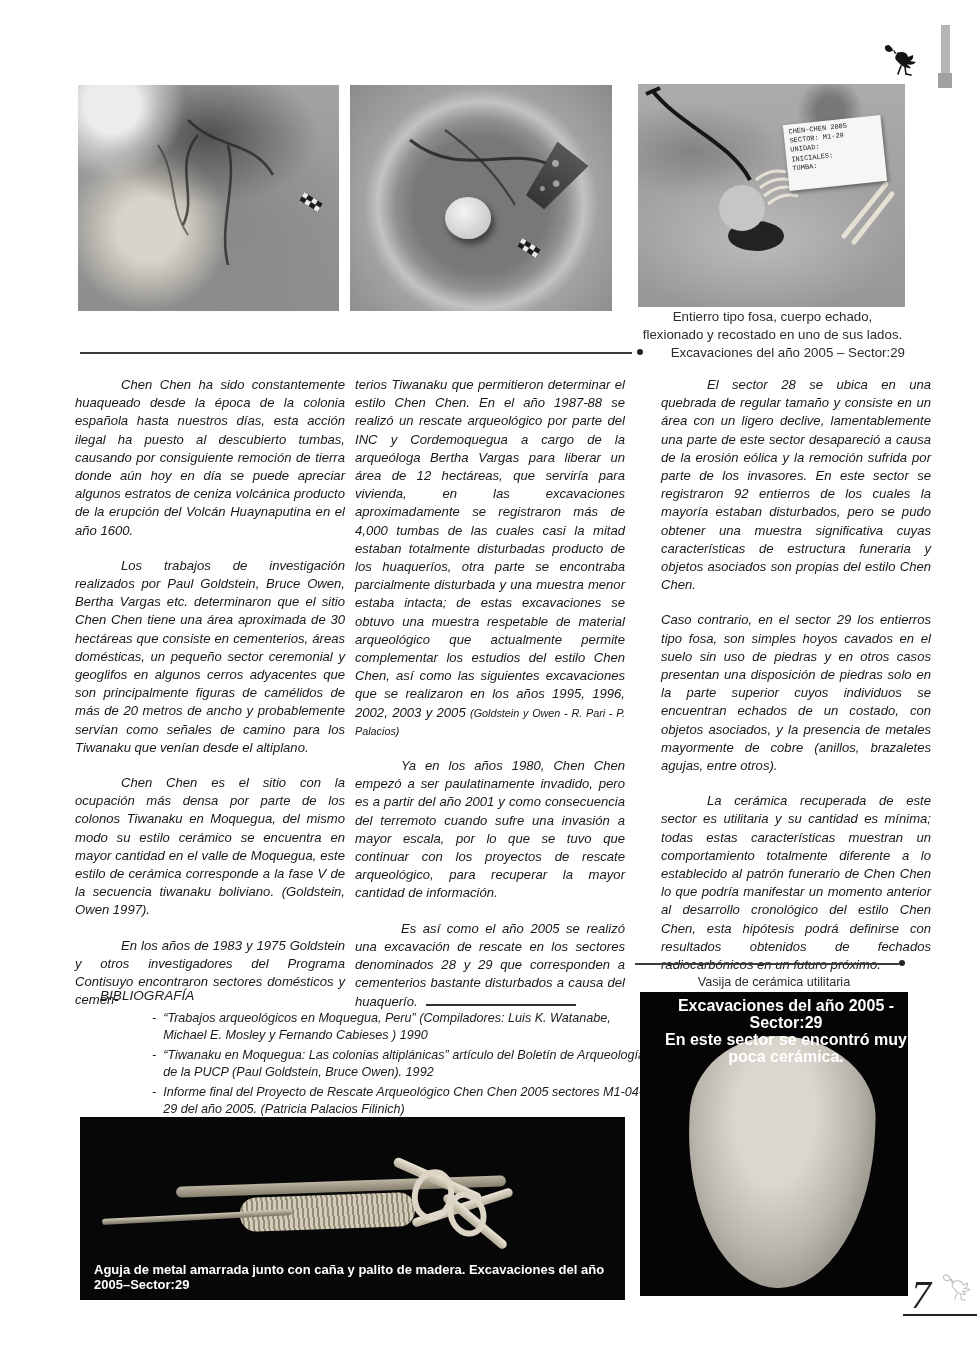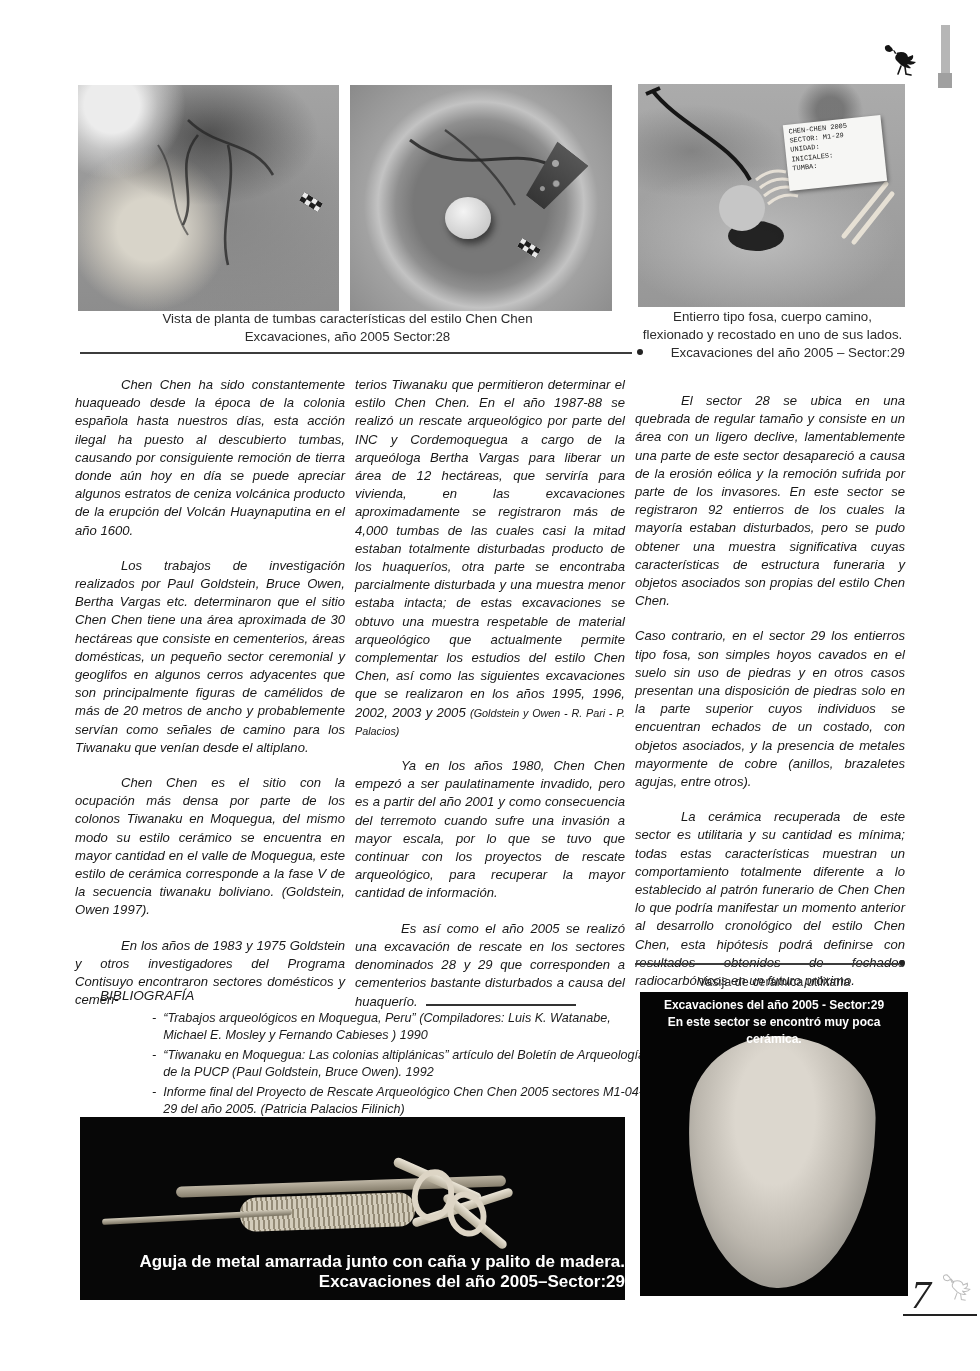--- a/index.html
+++ b/index.html
@@ -45,24 +45,24 @@
   
   .photoN{left:80px;top:1117px;width:545px;height:183px;background:#070707;}
   .stick{left:96px;top:64px;width:330px;height:11px;border-radius:6px;transform:rotate(-2deg);
     background:linear-gradient(#bdb5a4,#877f6d);}
   .coil{left:160px;top:78px;width:175px;height:34px;border-radius:16px;transform:rotate(-2deg);
     background:repeating-linear-gradient(86deg,#d3ccbb 0 3px,#948b77 3px 5px);}
   .needle{left:22px;top:97px;width:190px;height:6px;border-radius:3px;transform:rotate(-3deg);
     background:linear-gradient(#cfc8b7,#7b7463);}
   .rope{border-radius:8px;background:linear-gradient(#ece6d8,#b4ac98);}
   .loop{border:6px solid #ddd5c5;border-radius:50%;background:transparent;}
-  .photo-cap{position:absolute;left:14px;bottom:8px;color:#fff;font-weight:bold;font-size:17px;text-align:right;}
+  .photo-cap{position:absolute;left:14px;bottom:8px;color:#fff;font-weight:bold;font-size:13px;}
   
   .photoV{left:640px;top:992px;width:268px;height:304px;background:#050505;}
-  .v-overlay{position:absolute;left:0;top:5px;width:100%;text-align:center;color:#fff;font-weight:bold;font-size:12px;line-height:17px;}
+  .v-overlay{position:absolute;left:12px;top:5px;width:100%;text-align:center;color:#fff;font-weight:bold;font-size:16px;line-height:17px;}
   .vase{left:48px;top:44px;width:186px;height:252px;transform:rotate(2deg);
     border-radius:48% 52% 50% 50%/32% 32% 64% 64%;
     background:radial-gradient(ellipse at 46% 32%,#dcd7ce 0 28%,#bcb7ae 55%,#8f8c85 80%,#6b6862 100%);}
   
   .caption{position:absolute;text-align:center;font-size:13.3px;line-height:18px;color:#2c2c2c;}
   .rule{position:absolute;border-top:2px solid #3c3c3c;height:0;}
   .dot{position:absolute;width:6px;height:6px;border-radius:50%;background:#222;}
   
   .col{position:absolute;width:270px;top:376px;font-style:italic;font-size:13.1px;line-height:18.2px;
        text-align:justify;color:#181818;}
@@ -123,47 +123,43 @@
     </svg>
     <div class="ph-el dig-sign">
       <div>CHEN-CHEN 2005</div>
       <div>SECTOR: M1-29</div>
       <div>UNIDAD:</div>
       <div>INICIALES:</div>
       <div>TUMBA:</div>
     </div>
   </div>
 
-  <div class="caption" style="left:75px;top:310px;width:545px;">
-    <div>Vista de planta de tumbas características del estilo Chen Chen</div>
-    <div>Excavaciones, año 2005 Sector:28</div>
-  </div>
   <div class="rule" style="left:80px;top:352px;width:552px;"></div>
   <div class="dot" style="left:637px;top:349px;"></div>
 
   <div class="caption" style="left:640px;top:308px;width:265px;">
-    <div>Entierro tipo fosa, cuerpo camino,</div>
+    <div>Entierro tipo fosa, cuerpo echado,</div>
     <div>flexionado y recostado en uno de sus lados.</div>
   </div>
   <div class="caption" style="left:650px;top:344px;width:255px;text-align:right;">Excavaciones del año 2005 – Sector:29</div>
 
   <div class="col" style="left:75px;">
     <p>Chen Chen ha sido constantemente huaqueado desde la época de la colonia española hasta nuestros días, esta acción ilegal ha puesto al descubierto tumbas, causando por consiguiente remoción de tierra donde aún hoy en día se puede apreciar algunos estratos de ceniza volcánica producto de la erupción del Volcán Huaynaputina en el año 1600.</p>
     <p>Los trabajos de investigación realizados por Paul Goldstein, Bruce Owen, Bertha Vargas etc. determinaron que el sitio Chen Chen tiene una área aproximada de 30 hectáreas que consiste en cementerios, áreas domésticas, un pequeño sector ceremonial y geoglifos en algunos cerros adyacentes que son principalmente figuras de camélidos de más de 20 metros de ancho y probablemente servían como señales de camino para los Tiwanaku que venían desde el altiplano.</p>
     <p>Chen Chen es el sitio con la ocupación más densa por parte de los colonos Tiwanaku en Moquegua, del mismo modo su estilo cerámico se encuentra en mayor cantidad en el valle de Moquegua, este estilo de cerámica corresponde a la fase V de la secuencia tiwanaku boliviano. (Goldstein, Owen 1997).</p>
     <p>En los años de 1983 y 1975 Goldstein y otros investigadores del  Programa Contisuyo encontraron sectores domésticos y cemen-</p>
   </div>
 
   <div class="col" style="left:355px;">
     <p class="noindent"><span>terios Tiwanaku que permitieron determinar el estilo Chen Chen. En el año 1987-88 se realizó un rescate arqueológico por parte del INC y Cordemoquegua a cargo de la arqueóloga Bertha Vargas para liberar un área de 12 hectáreas, que serviría para vivienda, en las excavaciones aproximadamente se registraron más de 4,000 tumbas de las cuales casi la mitad estaban totalmente disturbadas producto de los huaqueríos, otra parte se encontraba parcialmente disturbada y una muestra menor estaba intacta; de estas excavaciones se obtuvo una muestra respetable de material arqueológico que actualmente permite complementar los estudios del estilo Chen Chen, así como las siguientes excavaciones que se realizaron en los años 1995, 1996, 2002, 2003 y 2005</span> <span class="small-note">(Goldstein y Owen - R. Pari - P. Palacios)</span></p>
     <p>Ya en los años 1980, Chen Chen empezó a ser paulatinamente invadido, pero es a partir del año 2001 y como consecuencia del terremoto cuando sufre una invasión a mayor escala, por lo que se tuvo que continuar con los proyectos de rescate arqueológico, para recuperar la mayor cantidad de información.</p>
     <p><span>Es así como el año 2005 se realizó una excavación de rescate en los sectores denominados 28 y 29 que corresponden a cementerios bastante disturbados a causa del huaquerío.</span><span class="trail-rule"></span></p>
   </div>
 
-  <div class="col" style="left:635px;margin-top:16px;">
+  <div class="col" style="left:661px;">
     <p>El sector 28 se ubica en una quebrada de regular tamaño y consiste en un área con un ligero declive, lamentablemente una parte de este sector desapareció a causa de la erosión eólica y la remoción sufrida por parte de los invasores. En este sector se registraron 92 entierros de los cuales la mayoría estaban disturbados, pero se pudo obtener una muestra significativa cuyas  características de estructura funeraria y objetos asociados son propias del estilo Chen Chen.</p>
     <p class="noindent">Caso contrario, en el sector 29 los entierros tipo fosa, son simples hoyos cavados en el suelo sin uso de piedras y en otros casos presentan una disposición de piedras solo en la parte superior cuyos individuos se encuentran echados de un costado, con objetos asociados, y la presencia de metales mayormente de cobre (anillos, brazaletes agujas, entre otros).</p>
     <p>La cerámica recuperada de este sector es utilitaria y su cantidad es mínima; todas estas características muestran un comportamiento totalmente diferente a lo establecido al patrón funerario de Chen Chen lo que podría manifestar un momento anterior al desarrollo cronológico del estilo Chen Chen, esta hipótesis podrá definirse con resultados obtenidos de fechados radiocarbónicos en un futuro próximo.</p>
   </div>
   <div class="rule" style="left:635px;top:963px;width:264px;"></div>
   <div class="dot" style="left:899px;top:960px;"></div>
 
   <div class="bib">
     <div class="bib-h">BIBLIOGRAFÍA</div>
     <ul class="bib-list">

